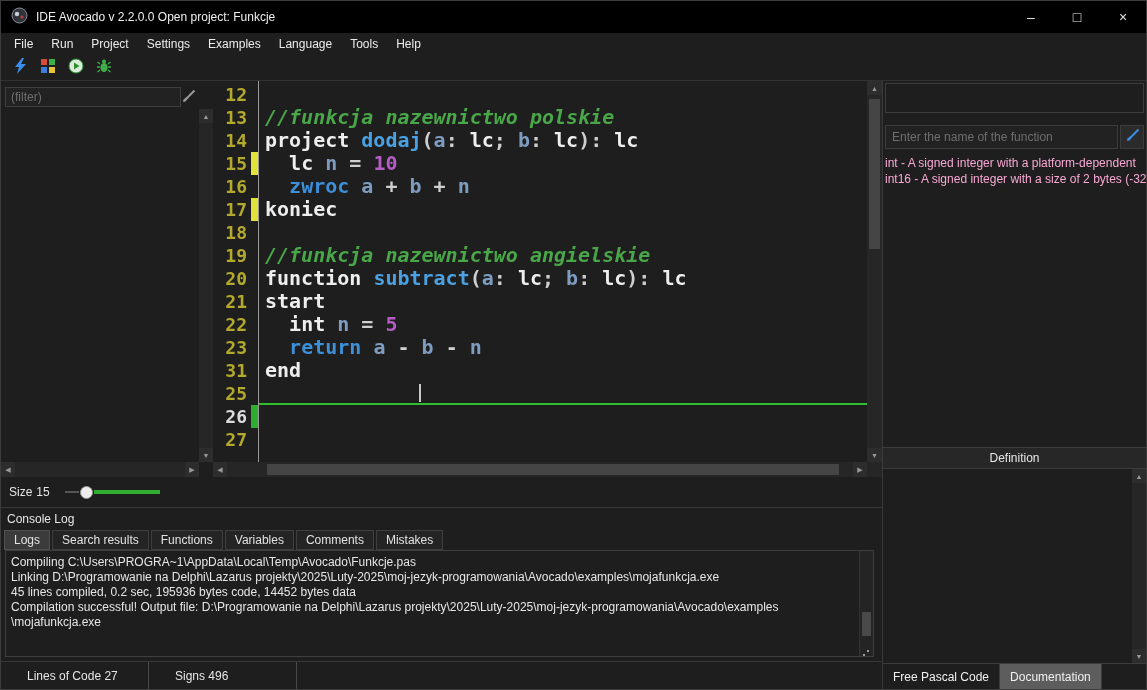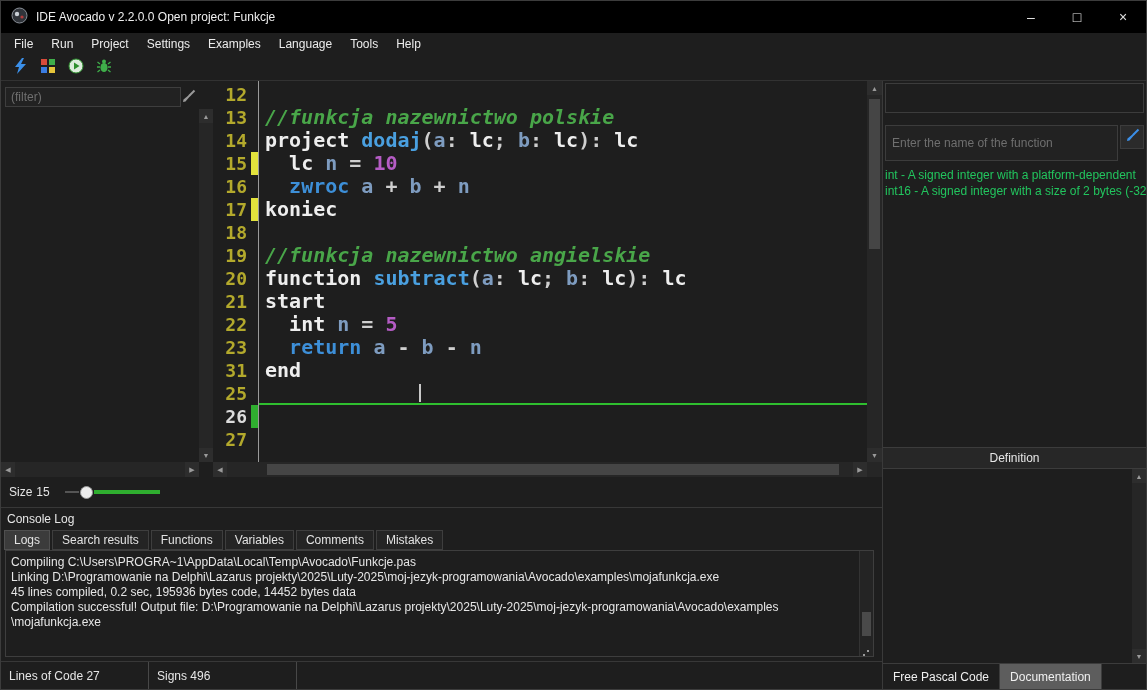--- a/index.html
+++ b/index.html
@@ -82,31 +82,31 @@
   .ctab{padding:0 9px;display:flex;align-items:center;background:#242424;border:1px solid #3e3e3e;color:#e2e2e2}
   .ctab.active{background:#3b3b3b;border-color:#4f4f4f}
   .log-box{flex:1;margin:0 8px 4px 4px;border:1px solid #3e3e3e;background:#1e1e1e;position:relative;padding:4px 20px 2px 5px;overflow:hidden}
   .log-line{line-height:15px;white-space:nowrap;color:#e6e6e6}
   .log-vscroll{position:absolute;top:0;right:0;bottom:0;width:14px;background:#242424;border-left:1px solid #333}
   .log-thumb{position:absolute;left:2px;right:2px;top:58%;height:24px;background:#4a4a4a}
   .grip{position:absolute;right:4px;bottom:4px;width:2px;height:2px;background:#9a9a9a;box-shadow:-4px 4px 0 #9a9a9a,-8px 8px 0 #9a9a9a}
 
   
   .statusbar{height:28px;flex:0 0 auto;border-top:1px solid #383838;display:flex;align-items:stretch}
-  .status-item{width:148px;display:flex;align-items:center;padding-left:8px;border-right:1px solid #484848}
+  .status-item{width:148px;display:flex;align-items:center;padding-left:26px;border-right:1px solid #484848}
 
   
   .right-panel{flex:1;border-left:1px solid #3a3a3a;display:flex;flex-direction:column;background:#1e1e1e;min-width:0}
   .rp-topbox{height:30px;flex:0 0 auto;margin:2px 2px 0 2px;border:1px solid #3c3c3c}
   .rp-search-row{display:flex;margin:12px 2px 0 2px;flex:0 0 auto}
-  .rp-search{flex:1;height:36px;background:#222;border:1px solid #3c3c3c;color:#dcdcdc;font-size:12px;padding:0 6px;outline:none;min-width:0;font-family:"Liberation Sans",sans-serif}
+  .rp-search{flex:1;height:24px;background:#222;border:1px solid #3c3c3c;color:#dcdcdc;font-size:12px;padding:0 6px;outline:none;min-width:0;font-family:"Liberation Sans",sans-serif}
   .rp-search::placeholder{color:#6f6f6f}
   .rp-search-btn{width:24px;height:24px;margin-left:2px;flex:0 0 auto;background:#2b2b2b;border:1px solid #3c3c3c;display:flex;align-items:center;justify-content:center}
   .rp-results{flex:1;min-height:0;padding:6px 0 0 2px;overflow:hidden}
-  .rp-result{line-height:16px;white-space:nowrap;color:#22c55e}
+  .rp-result{line-height:16px;white-space:nowrap;color:#f9a8d4}
   .rp-def-header{height:22px;flex:0 0 auto;background:#272727;border-top:1px solid #3c3c3c;border-bottom:1px solid #3c3c3c;display:flex;align-items:center;justify-content:center}
   .rp-def-body{height:194px;flex:0 0 auto;position:relative}
   .rp-vscroll{position:absolute;top:0;right:0;bottom:0}
   .rp-tabs{height:26px;flex:0 0 auto;border-top:1px solid #3c3c3c;display:flex}
   .rp-tab{display:flex;align-items:center;padding:0 10px;color:#f0f0f0;border-right:1px solid #3c3c3c}
   .rp-tab.active{background:#5d5d5d}
 </style>
 </head>
 <body>
 

